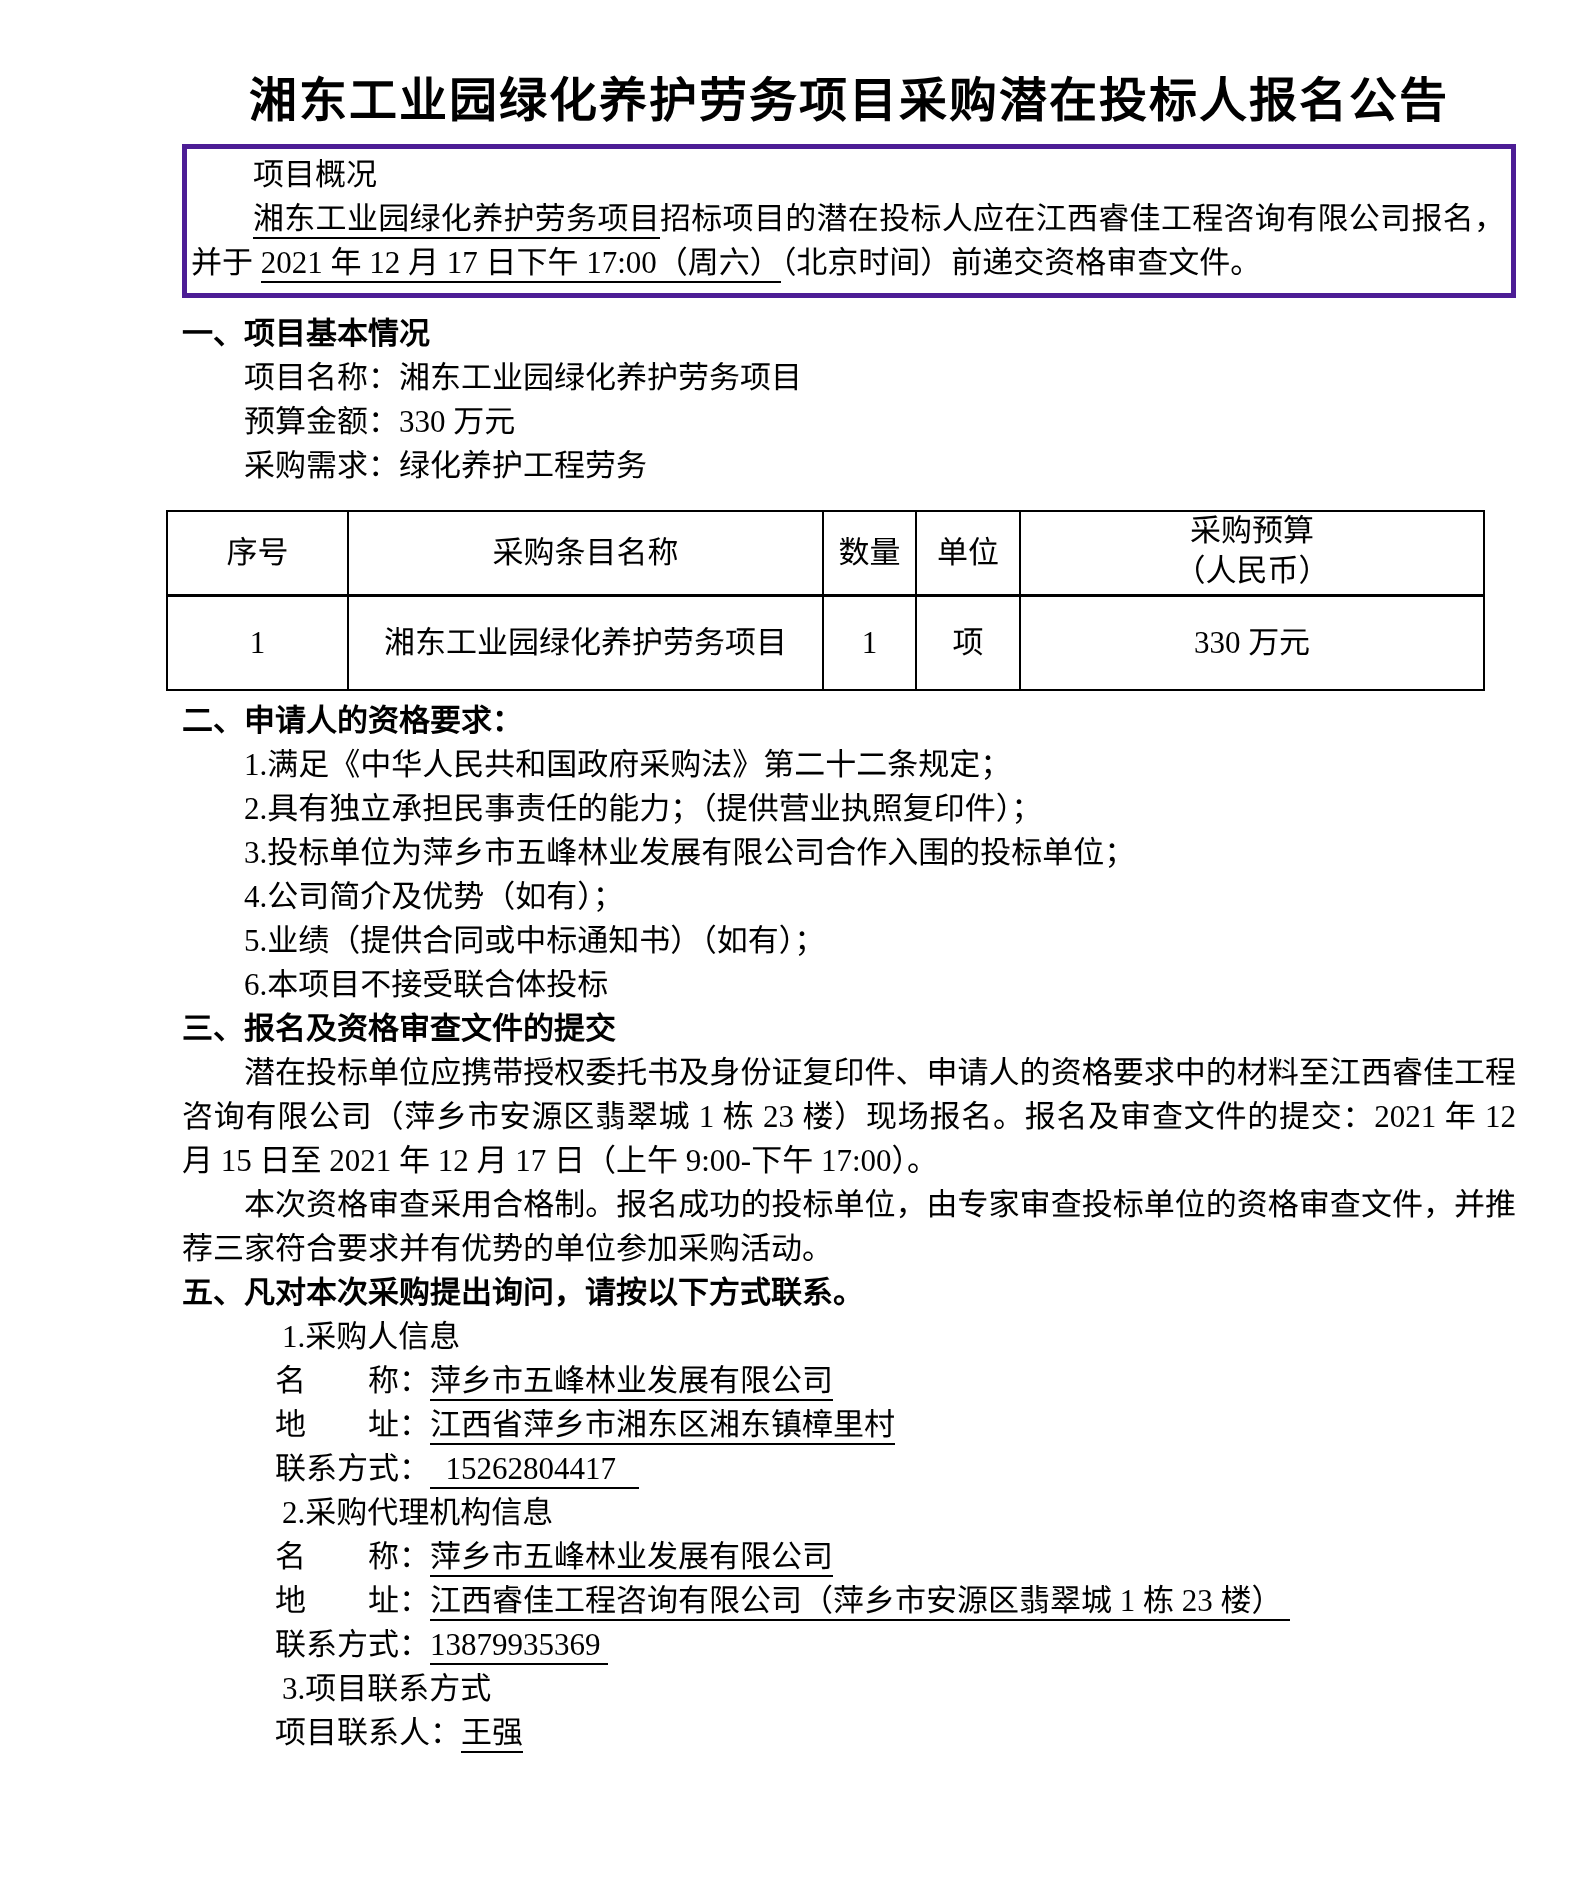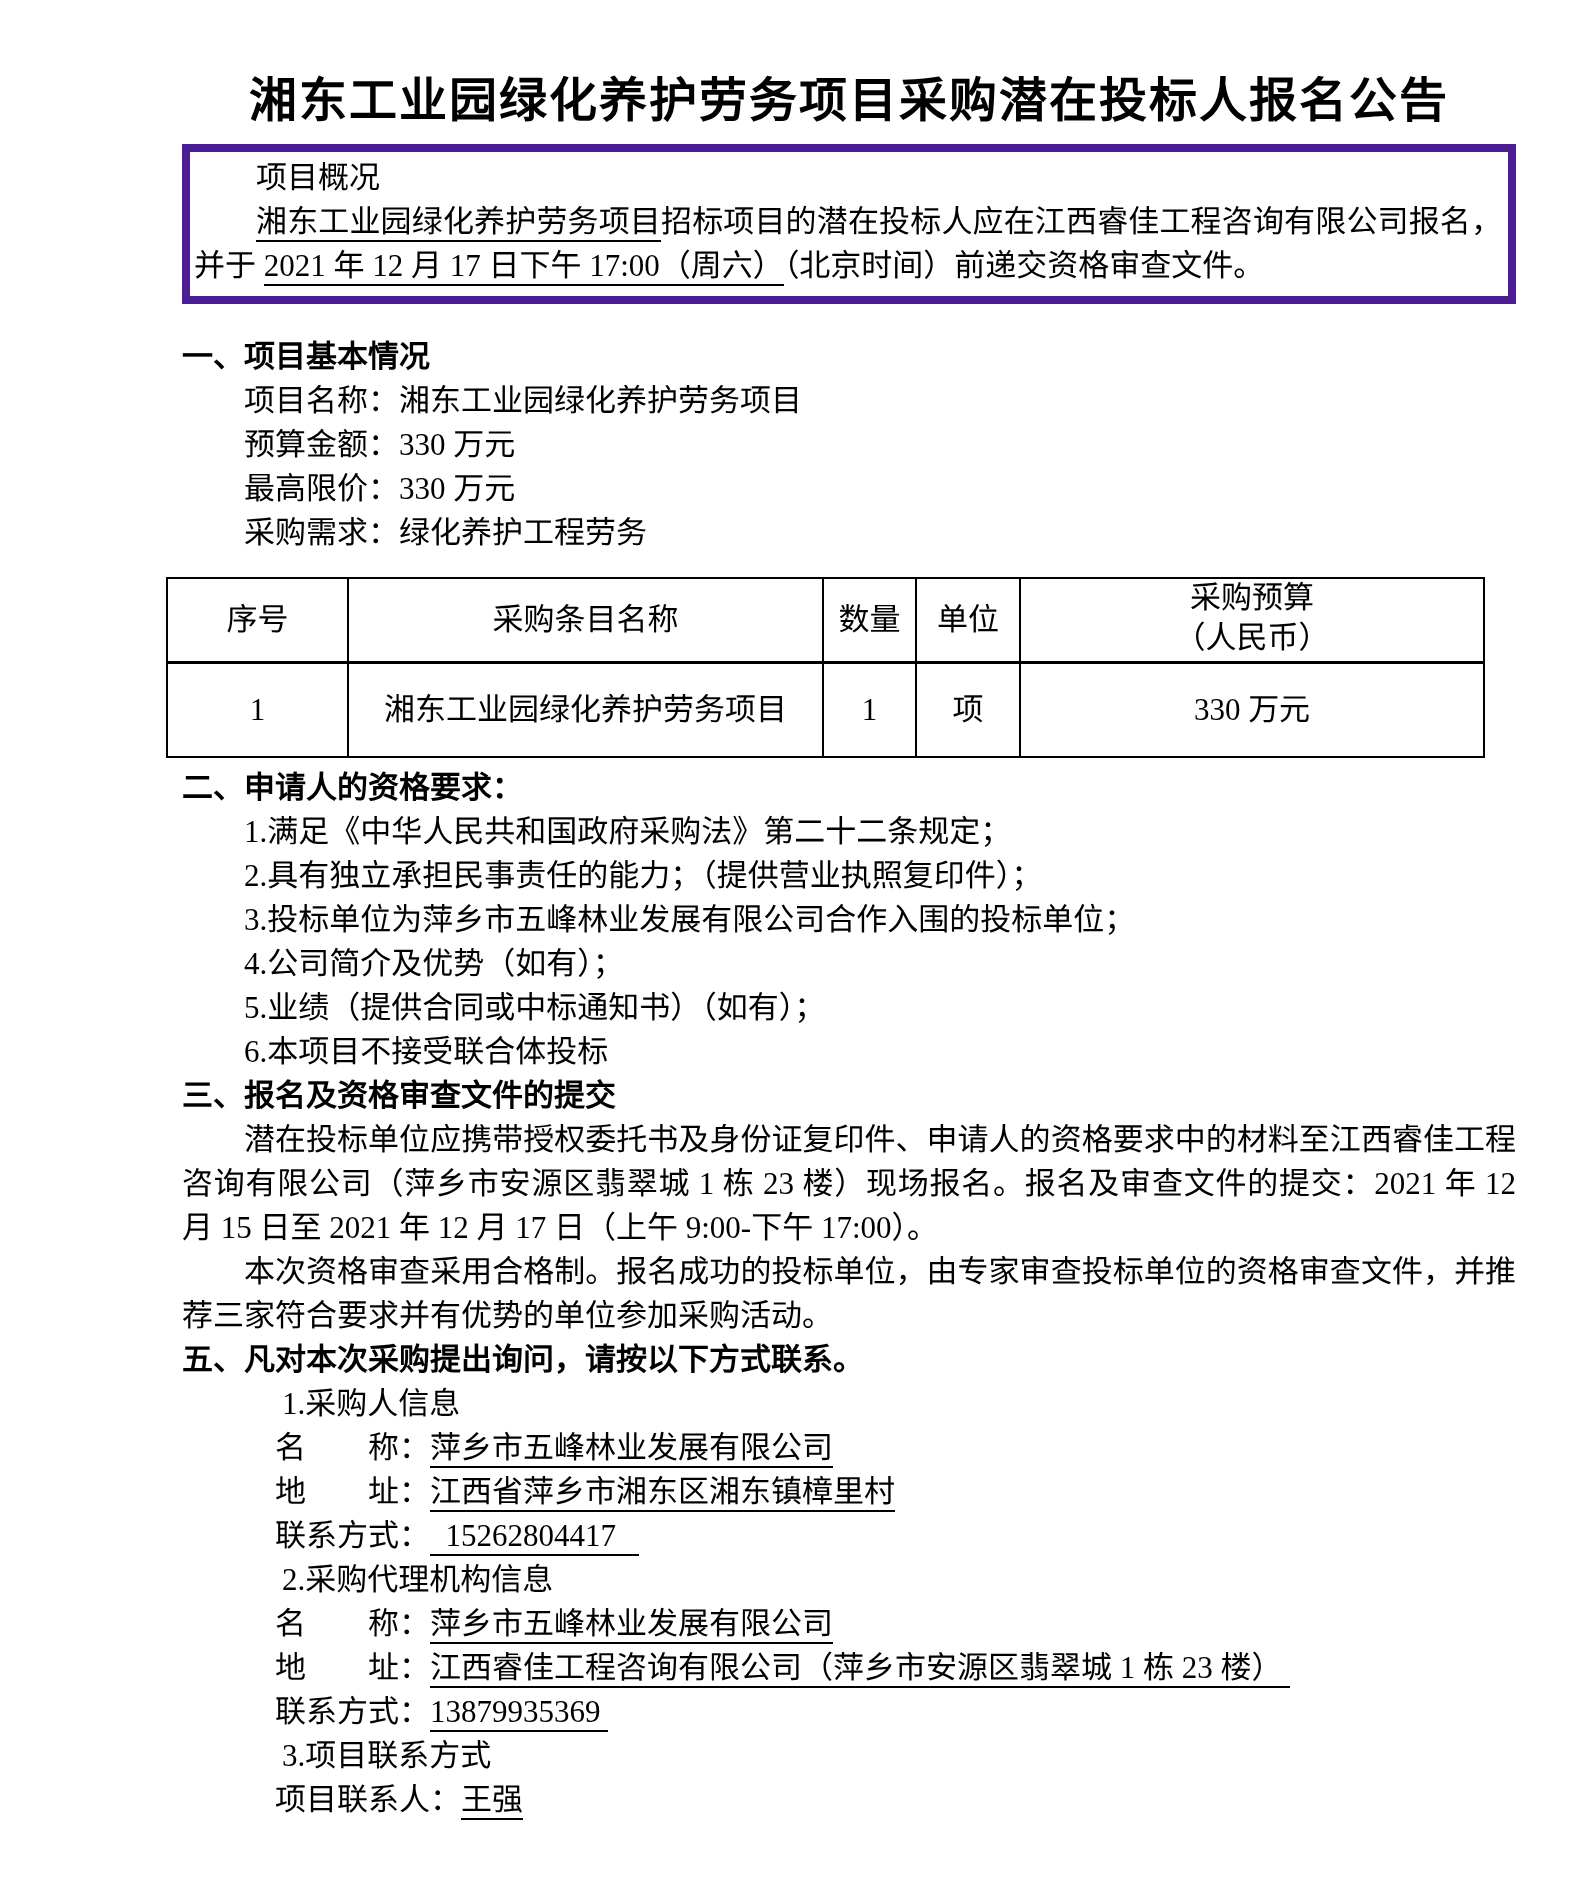--- a/index.html
+++ b/index.html
@@ -19,23 +19,23 @@
   .title {
     font-size: 48px;
     line-height: 62px;
     font-weight: 700;
     text-align: center;
     letter-spacing: 2px;
     margin: 0 0 12px 0;
   }
 
   .overview-box {
-    border: 8px solid #4c1d95;
+    border: 5px solid #4c1d95;
     padding: 4px 6px 8px 4px;
-    margin-bottom: 31px;
+    margin-bottom: 14px;
   }
 
   .indent { text-indent: 2em; }
   .para { margin: 0; text-align: justify; }
   .line { margin: 0; }
 
   .heading {
     font-weight: 700;
     font-family: "Liberation Sans", "DejaVu Sans", sans-serif;
   }
@@ -71,21 +71,20 @@
   <h1 class="title">湘东工业园绿化养护劳务项目采购潜在投标人报名公告</h1>
 
   <div class="overview-box">
     <div class="line indent">项目概况</div>
     <p class="para indent"><span class="u">湘东工业园绿化养护劳务项目</span><span>招标项目的潜在投标人应在江西睿佳工程咨询有限公司报名，并于 </span><span class="u">2021 年 12 月 17 日下午 17:00（周六）</span><span>（北京时间）前递交资格审查文件。</span></p>
   </div>
 
   <div class="line heading">一、项目基本情况</div>
   <div class="line indent">项目名称：湘东工业园绿化养护劳务项目</div>
   <div class="line indent">预算金额：330 万元</div>
-  <div class="line indent">最高限价：330 万元</div>
   <div class="line indent">采购需求：绿化养护工程劳务</div>
 
   <table class="proc-table">
     <colgroup>
       <col style="width:181px">
       <col style="width:475px">
       <col style="width:93px">
       <col style="width:104px">
       <col style="width:464px">
     </colgroup>

